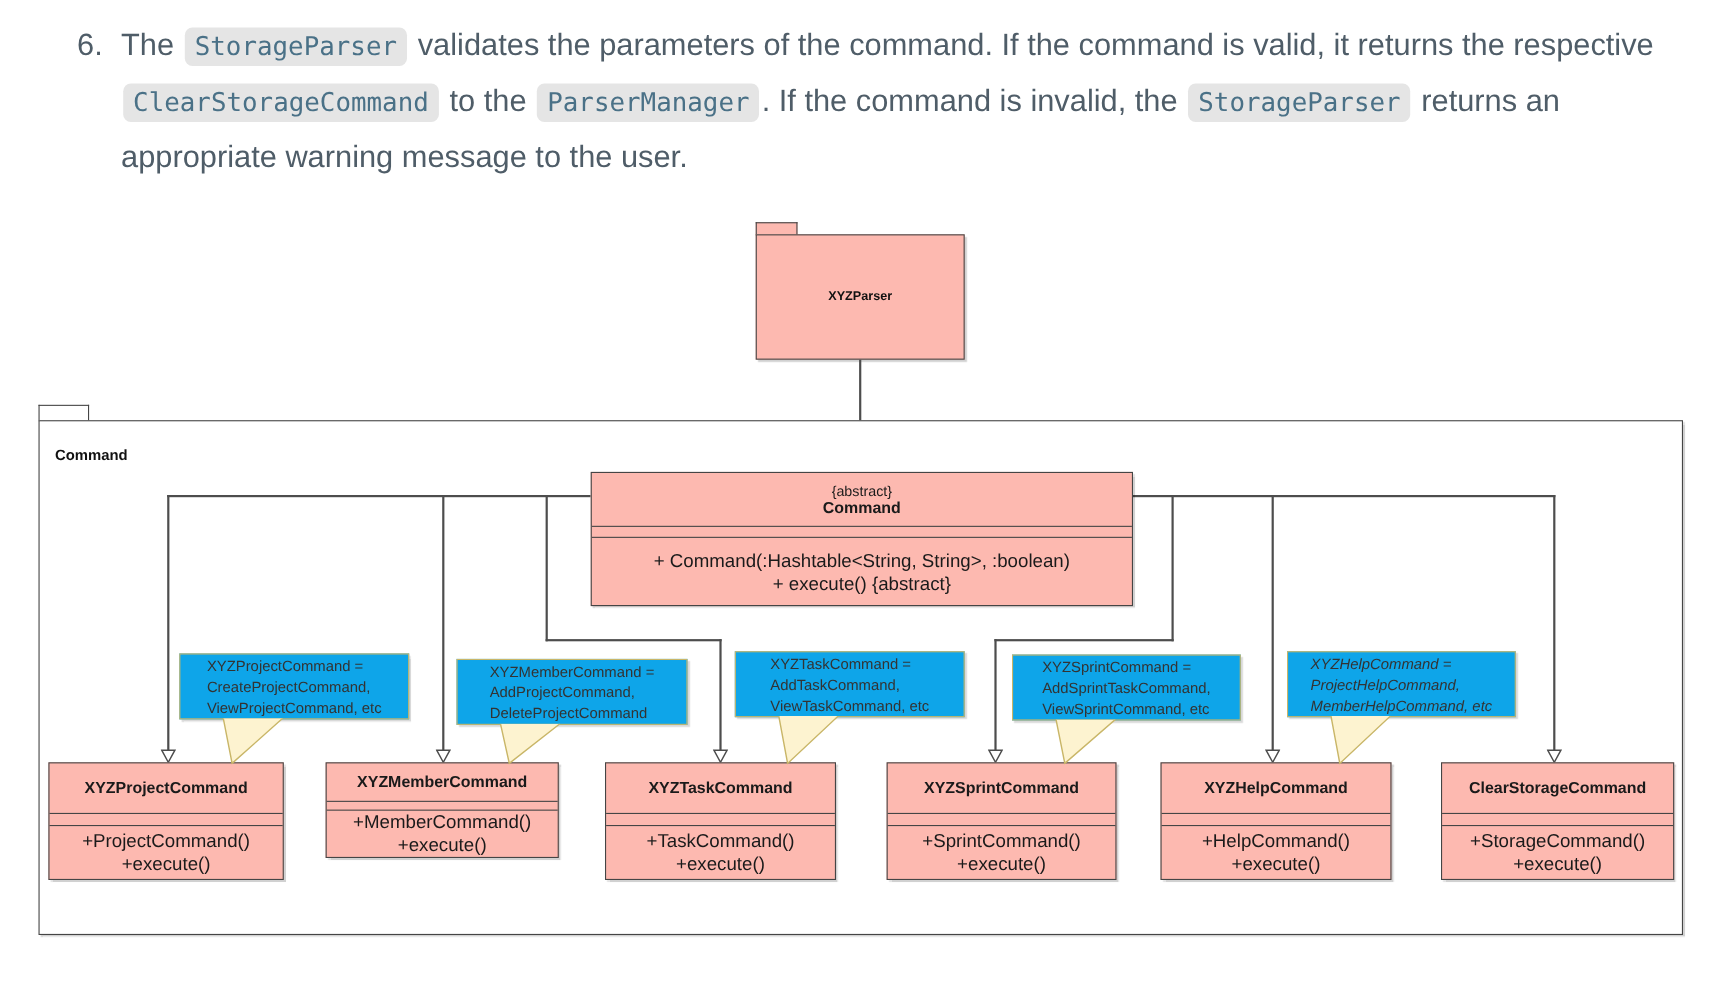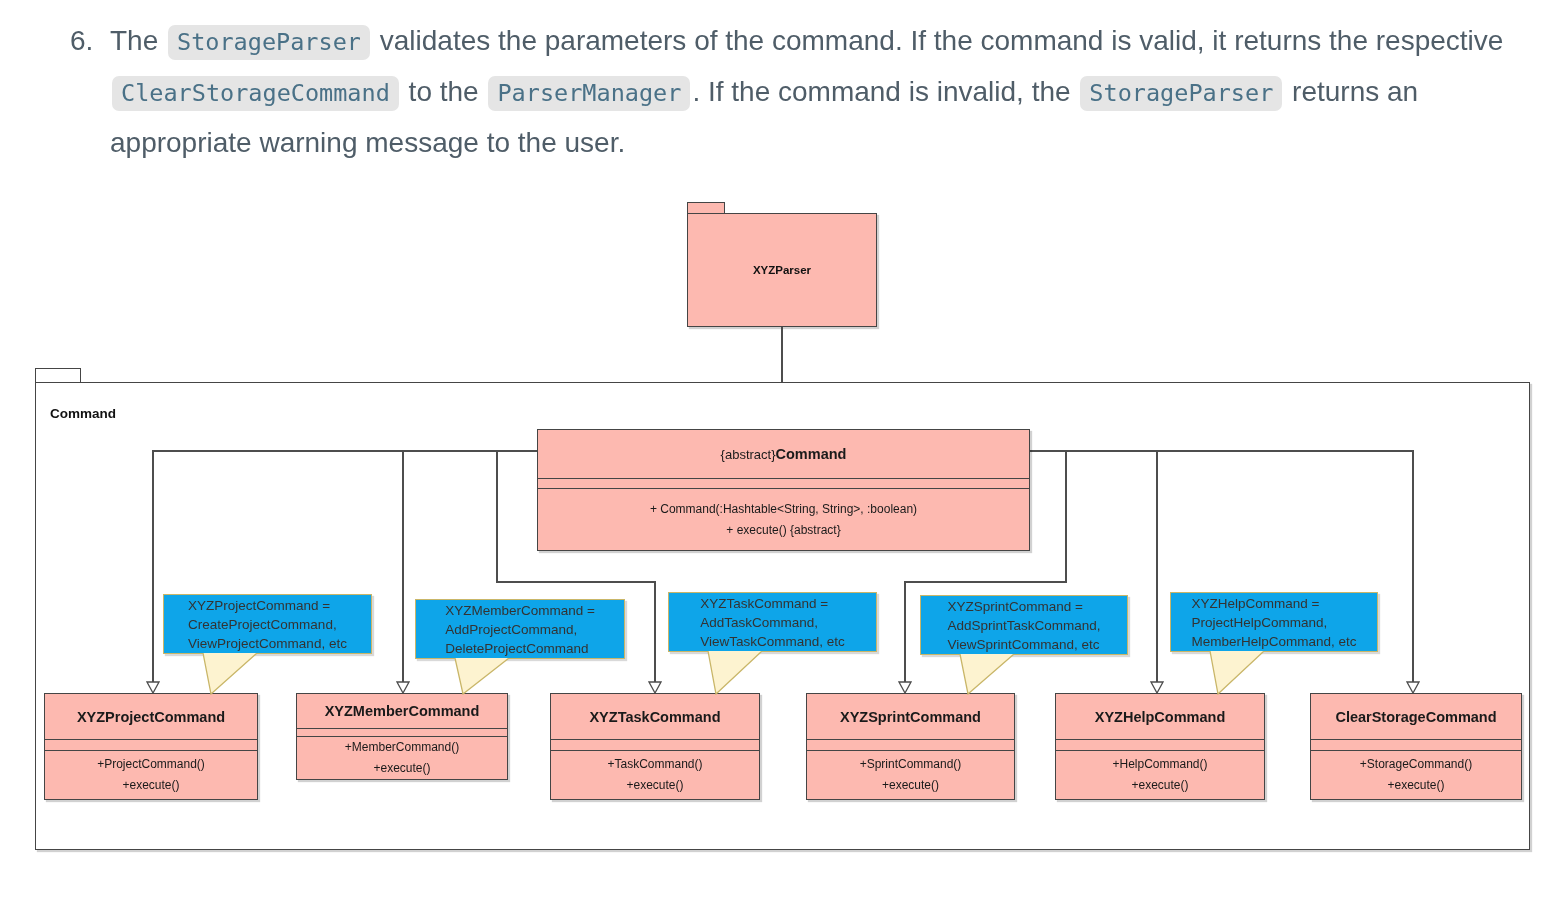--- a/index.html
+++ b/index.html
@@ -49,26 +49,26 @@
   .frame-label {
     position:absolute; left:50px; top:406px;
     font-size:13.5px; font-weight:bold; color:#111;
   }
 
   .uml-class {
     position:absolute; background:#fdb9b0; border:1.5px solid #454545;
     box-shadow:2px 2px 1px rgba(0,0,0,0.18);
     display:flex; flex-direction:column; color:#1a1a1a; text-align:center;
   }
-  .uml-head { display:flex; flex-direction:row; align-items:center; justify-content:center; }
+  .uml-head { display:flex; flex-direction:column; align-items:center; justify-content:center; }
   .uml-stereotype { font-size:13px; }
   .uml-name { font-size:14.5px; font-weight:bold; }
   .uml-attrs { border-top:1.5px solid #454545; border-bottom:1.5px solid #454545; }
   .uml-body { flex:1; display:flex; flex-direction:column; align-items:center; justify-content:center; }
-  .uml-method { font-size:12px; line-height:21px; }
+  .uml-method { font-size:17px; line-height:21px; }
 
   .note {
     position:absolute; background:#0ea5e9; border:1.3px solid #c9b668;
     box-shadow:2px 2px 1px rgba(0,0,0,0.15);
     height:60px; display:flex; align-items:center; justify-content:center;
     font-size:13.5px; line-height:19px; color:#333; 
     white-space:pre-line; z-index:5;
   }
   .note-tail { position:absolute; z-index:6; }
 
@@ -171,21 +171,21 @@
     </svg>
 
     <div class="note" style="left:920px; top:595px; width:208px;">XYZSprintCommand =
 AddSprintTaskCommand,
 ViewSprintCommand, etc</div>
     <svg class="note-tail" style="left:958px; top:654px;" width="58" height="41">
       <polygon points="2,0 56,0 10,40" fill="#fdf3d0"></polygon>
       <path d="M2,0 L10,40 L56,0" stroke="#c9b668" stroke-width="1.3" fill="none"></path>
     </svg>
 
-    <div class="note" style="left:1170px; top:592px; width:208px;">XYZHelpCommand =
+    <div class="note" style="left:1170px; top:592px; width:208px;font-style:italic;">XYZHelpCommand =
 ProjectHelpCommand,
 MemberHelpCommand, etc</div>
     <svg class="note-tail" style="left:1208px; top:651px;" width="58" height="44">
       <polygon points="2,0 56,0 10,43" fill="#fdf3d0"></polygon>
       <path d="M2,0 L10,43 L56,0" stroke="#c9b668" stroke-width="1.3" fill="none"></path>
     </svg>
 
     <div class="uml-class" style="left:44px; top:693px; width:214px; height:107px;">
       <div class="uml-head" style="height:45px;">
           <div class="uml-name">XYZProjectCommand</div>

